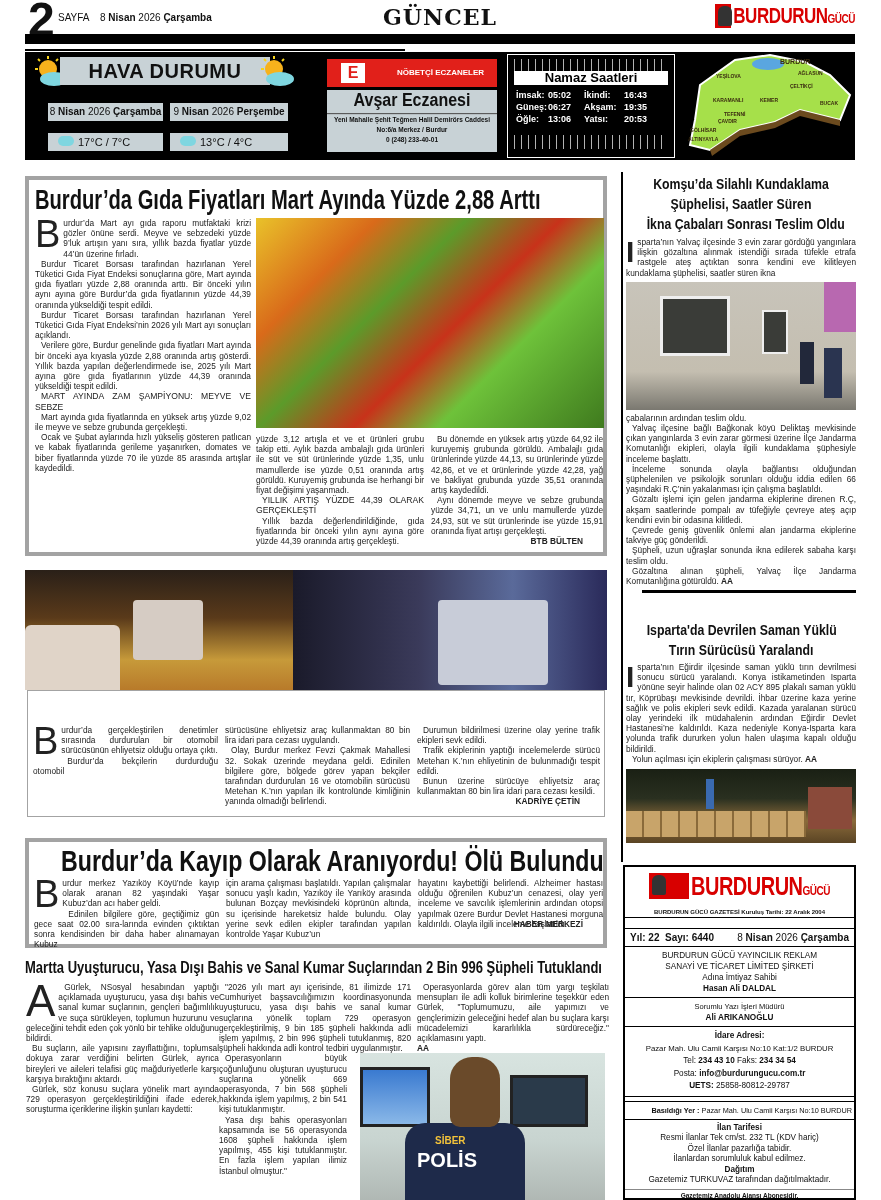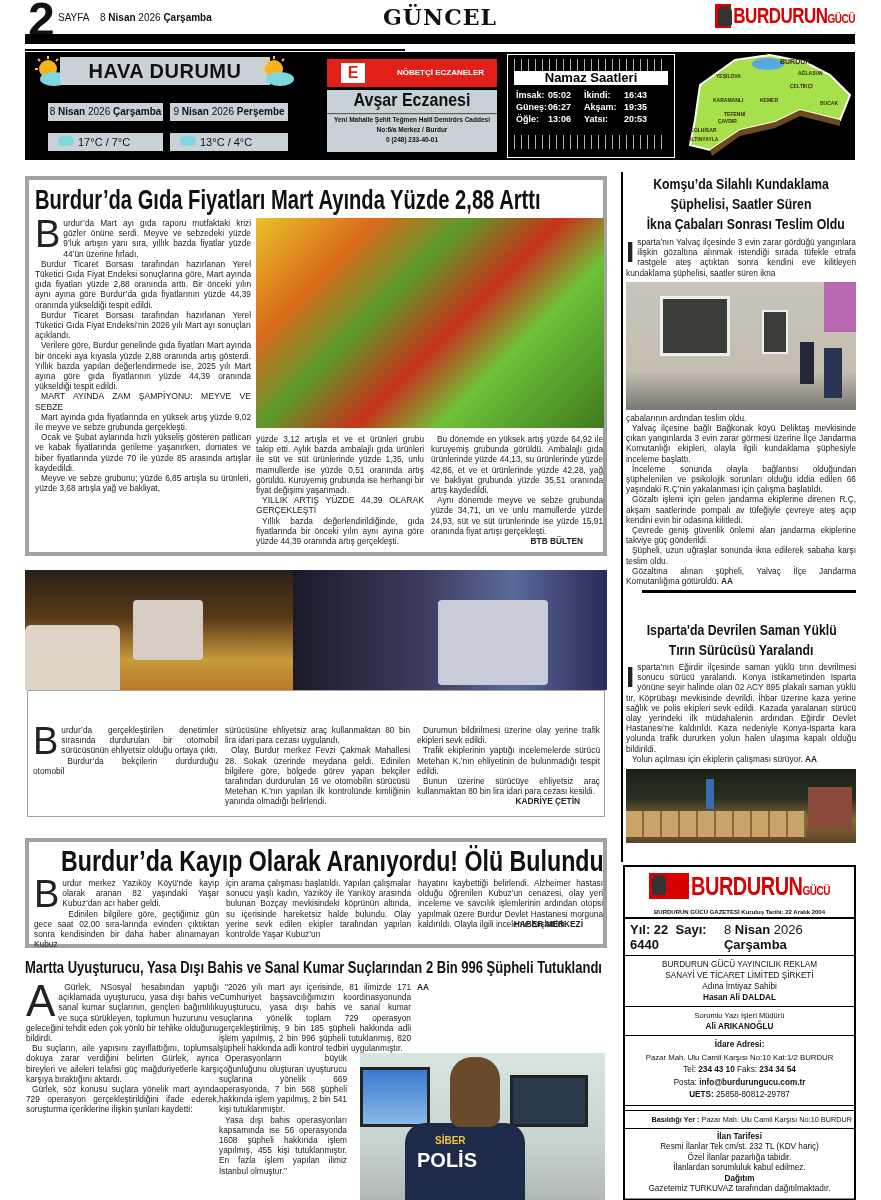--- a/index.html
+++ b/index.html
@@ -164,21 +164,20 @@
   <div class="art-title abs" style="left:6px;top:2px;font-size:28px;transform:scaleX(0.72);line-height:36px">Burdur’da Gıda Fiyatları Mart Ayında Yüzde 2,88 Arttı</div>
   <div class="abs txt" style="left:6px;top:38px;width:216px">
     <span class="drop">B</span>
     <p class="noind">urdur’da Mart ayı gıda raporu mutfaktaki krizi gözler önüne serdi. Meyve ve sebzedeki yüzde 9’luk artışın yanı sıra, yıllık bazda fiyatlar yüzde 44’ün üzerine fırladı.</p>
     <p>Burdur Ticaret Borsası tarafından hazırlanan Yerel Tüketici Gıda Fiyat Endeksi sonuçlarına göre, Mart ayında gıda fiyatları yüzde 2,88 oranında arttı. Bir önceki yılın aynı ayına göre Burdur’da gıda fiyatlarının yüzde 44,39 oranında yükseldiği tespit edildi.</p>
     <p>Burdur Ticaret Borsası tarafından hazırlanan Yerel Tüketici Gıda Fiyat Endeksi’nin 2026 yılı Mart ayı sonuçları açıklandı.</p>
     <p>Verilere göre, Burdur genelinde gıda fiyatları Mart ayında bir önceki aya kıyasla yüzde 2,88 oranında artış gösterdi. Yıllık bazda yapılan değerlendirmede ise, 2025 yılı Mart ayına göre gıda fiyatlarının yüzde 44,39 oranında yükseldiği tespit edildi.</p>
     <p class="sub">MART AYINDA ZAM ŞAMPİYONU: MEYVE VE SEBZE</p>
     <p>Mart ayında gıda fiyatlarında en yüksek artış yüzde 9,02 ile meyve ve sebze grubunda gerçekleşti.</p>
     <p>Ocak ve Şubat aylarında hızlı yükseliş gösteren patlıcan ve kabak fiyatlarında gerileme yaşanırken, domates ve biber fiyatlarında yüzde 70 ile yüzde 85 arasında artışlar kaydedildi.</p>
-    <p>Meyve ve sebze grubunu; yüzde 6,85 artışla su ürünleri, yüzde 3,68 artışla yağ ve bakliyat,</p>
   </div>
   <div class="abs img" style="left:227px;top:38px;width:348px;height:210px;background:linear-gradient(135deg,#e9c22a 0%,#d96a1a 22%,#5c9b2a 38%,#c8321a 55%,#6ec23a 70%,#3f7a1e 100%)"></div>
   <div class="abs txt" style="left:227px;top:254px;width:168px">
     <p class="noind">yüzde 3,12 artışla et ve et ürünleri grubu takip etti. Aylık bazda ambalajlı gıda ürünleri ile süt ve süt ürünlerinde yüzde 1,35, unlu mamullerde ise yüzde 0,51 oranında artış görüldü. Kuruyemiş grubunda ise herhangi bir fiyat değişimi yaşanmadı.</p>
     <p class="sub">YILLIK ARTIŞ YÜZDE 44,39 OLARAK GERÇEKLEŞTİ</p>
     <p>Yıllık bazda değerlendirildiğinde, gıda fiyatlarında bir önceki yılın aynı ayına göre yüzde 44,39 oranında artış gerçekleşti.</p>
   </div>
   <div class="abs txt" style="left:402px;top:254px;width:172px">
     <p>Bu dönemde en yüksek artış yüzde 64,92 ile kuruyemiş grubunda görüldü. Ambalajlı gıda ürünlerinde yüzde 44,13, su ürünlerinde yüzde 42,86, et ve et ürünlerinde yüzde 42,28, yağ ve bakliyat grubunda yüzde 35,51 oranında artış kaydedildi.</p>
     <p>Aynı dönemde meyve ve sebze grubunda yüzde 34,71, un ve unlu mamullerde yüzde 24,93, süt ve süt ürünlerinde ise yüzde 15,91 oranında fiyat artışı gerçekleşti.</p>
@@ -194,21 +193,21 @@
   <div class="abs" style="left:145px;top:30px;width:110px;height:85px;background:#c8ccd8;border-radius:4px"></div>
 </div>
 <div class="abs box" style="left:27px;top:690px;width:578px;height:127px;background:#fff;border-width:1.5px">
   <div class="abs txt" style="left:5px;top:34px;width:185px">
     <span class="drop">B</span>
     <p class="noind">urdur’da gerçekleştirilen denetimler sırasında durdurulan bir otomobil sürücüsünün ehliyetsiz olduğu ortaya çıktı.</p>
     <p>Burdur’da bekçilerin durdurduğu otomobil</p>
   </div>
   <div class="abs txt" style="left:197px;top:34px;width:185px">
     <p class="noind">sürücüsüne ehliyetsiz araç kullanmaktan 80 bin lira idari para cezası uygulandı.</p>
-    <p>Olay, Burdur merkez Fevzi Çakmak Mahallesi 28. Sokak üzerinde meydana geldi. Edinilen bilgilere göre, bölgede görev yapan bekçiler tarafından durdurulan 16 ve otomobilin sürücüsü Metehan K.’nın yapılan ilk kontrolünde kimliğinin yanında olmadığı belirlendi.</p>
+    <p>Olay, Burdur merkez Fevzi Çakmak Mahallesi 32. Sokak üzerinde meydana geldi. Edinilen bilgilere göre, bölgede görev yapan bekçiler tarafından durdurulan 16 ve otomobilin sürücüsü Metehan K.’nın yapılan ilk kontrolünde kimliğinin yanında olmadığı belirlendi.</p>
   </div>
   <div class="abs txt" style="left:389px;top:34px;width:183px">
     <p>Durumun bildirilmesi üzerine olay yerine trafik ekipleri sevk edildi.</p>
     <p>Trafik ekiplerinin yaptığı incelemelerde sürücü Metehan K.’nın ehliyetinin de bulunmadığı tespit edildi.</p>
     <p>Bunun üzerine sürücüye ehliyetsiz araç kullanmaktan 80 bin lira idari para cezası kesildi.</p>
     <div class="byline">KADRİYE ÇETİN</div>
   </div>
 </div>
 
 <div class="abs box" style="left:25px;top:838px;width:582px;height:110px">
@@ -234,20 +233,21 @@
     <p>Gürlek, NSosyal hesabından yaptığı açıklamada uyuşturucu, yasa dışı bahis ve sanal kumar suçlarının, gençleri bağımlılık ve suça sürükleyen, toplumun huzurunu ve geleceğini tehdit eden çok yönlü bir tehlike olduğunu bildirdi.</p>
     <p>Bu suçların, aile yapısını zayıflattığını, toplumsal dokuya zarar verdiğini belirten Gürlek, ayrıca bireyleri ve aileleri telafisi güç mağduriyetlerle karşı karşıya bıraktığını aktardı.</p>
     <p>Gürlek, söz konusu suçlara yönelik mart ayında 729 operasyon gerçekleştirildiğini ifade ederek, soruşturma içeriklerine ilişkin şunları kaydetti:</p>
   </div>
   <div class="abs txt" style="left:194px;top:27px;width:192px">
     <p>"2026 yılı mart ayı içerisinde, 81 ilimizde 171 Cumhuriyet başsavcılığımızın koordinasyonunda uyuşturucu, yasa dışı bahis ve sanal kumar suçlarına yönelik toplam 729 operasyon gerçekleştirilmiş, 9 bin 185 şüpheli hakkında adli işlem yapılmış, 2 bin 996 şüpheli tutuklanmış, 820 şüpheli hakkında adli kontrol tedbiri uygulanmıştır.</p>
     <p style="width:128px">Operasyonların büyük çoğunluğunu oluşturan uyuşturucu suçlarına yönelik 669 operasyonda, 7 bin 568 şüpheli hakkında işlem yapılmış, 2 bin 541 kişi tutuklanmıştır.</p>
     <p style="width:128px">Yasa dışı bahis operasyonları kapsamında ise 56 operasyonda 1608 şüpheli hakkında işlem yapılmış, 455 kişi tutuklanmıştır. En fazla işlem yapılan ilimiz İstanbul olmuştur."</p>
   </div>
   <div class="abs txt" style="left:392px;top:27px;width:192px">
+    <p>Operasyonlarda görev alan tüm yargı teşkilatı mensupları ile adli kolluk birimlerine teşekkür eden Gürlek, "Toplumumuzu, aile yapımızı ve gençlerimizin geleceğini hedef alan bu suçlara karşı mücadelemizi kararlılıkla sürdüreceğiz." açıklamasını yaptı.</p>
     <div class="byline" style="text-align:left;padding:0">AA</div>
   </div>
   <div class="abs img" style="left:335px;top:98px;width:245px;height:147px;background:linear-gradient(180deg,#d8e4e0 0%,#c8d4d0 60%,#b0b8b4 100%)">
     <div class="abs" style="left:0;top:14px;width:70px;height:60px;background:linear-gradient(180deg,#3a7ad0,#8ab8e8);border:3px solid #222"></div>
     <div class="abs" style="left:150px;top:22px;width:78px;height:52px;background:#2a3a4a;border:3px solid #222"></div>
     <div class="abs" style="left:45px;top:70px;width:120px;height:77px;background:#1e2a4a;border-radius:20px 20px 0 0">
       <div style="position:absolute;left:30px;top:12px;color:#f2c23a;font-weight:bold;font-size:10px">SİBER</div>
       <div style="position:absolute;left:12px;top:26px;color:#fff;font-weight:bold;font-size:20px">POLİS</div>
     </div>
     <div class="abs" style="left:90px;top:4px;width:50px;height:70px;background:#6a4a2a;border-radius:22px 22px 10px 10px"></div>
@@ -299,21 +299,21 @@
 </div>
 
 <div class="abs" style="left:623px;top:865px;width:233px;height:335px;border:2px solid #000">
   <div style="text-align:center;padding:6px 0 2px;border-bottom:1px solid #000">
     <div style="display:inline-flex;align-items:center">
       <div class="logo-flag" style="width:40px;height:26px"></div>
       <div class="logo-text" style="font-size:20px"><span>BURDURUN</span><small>GÜCÜ</small></div>
     </div>
     <div style="font-size:6px;font-weight:bold;margin-top:6px">BURDURUN GÜCÜ GAZETESİ Kuruluş Tarihi: 22 Aralık 2004</div>
   </div>
-  <div style="display:flex;justify-content:space-between;font-size:13px;padding:3px 5px;border-bottom:1px solid #000;border-top:1px solid #000;margin-top:0">
+  <div style="display:flex;justify-content:space-between;font-size:10px;padding:3px 5px;border-bottom:1px solid #000;border-top:1px solid #000;margin-top:10px">
     <b><span>Yıl: 22</span>&nbsp; <span>Sayı: 6440</span></b>
     <span><span>8</span> <b>Nisan</b> <span>2026</span> <b>Çarşamba</b></span>
   </div>
   <div class="imp">
     <div>BURDURUN GÜCÜ YAYINCILIK REKLAM</div>
     <div>SANAYİ VE TİCARET LİMİTED ŞİRKETİ</div>
     <div>Adına İmtiyaz Sahibi</div>
     <div style="font-weight:bold">Hasan Ali DALDAL</div>
   </div>
   <div class="imp">

